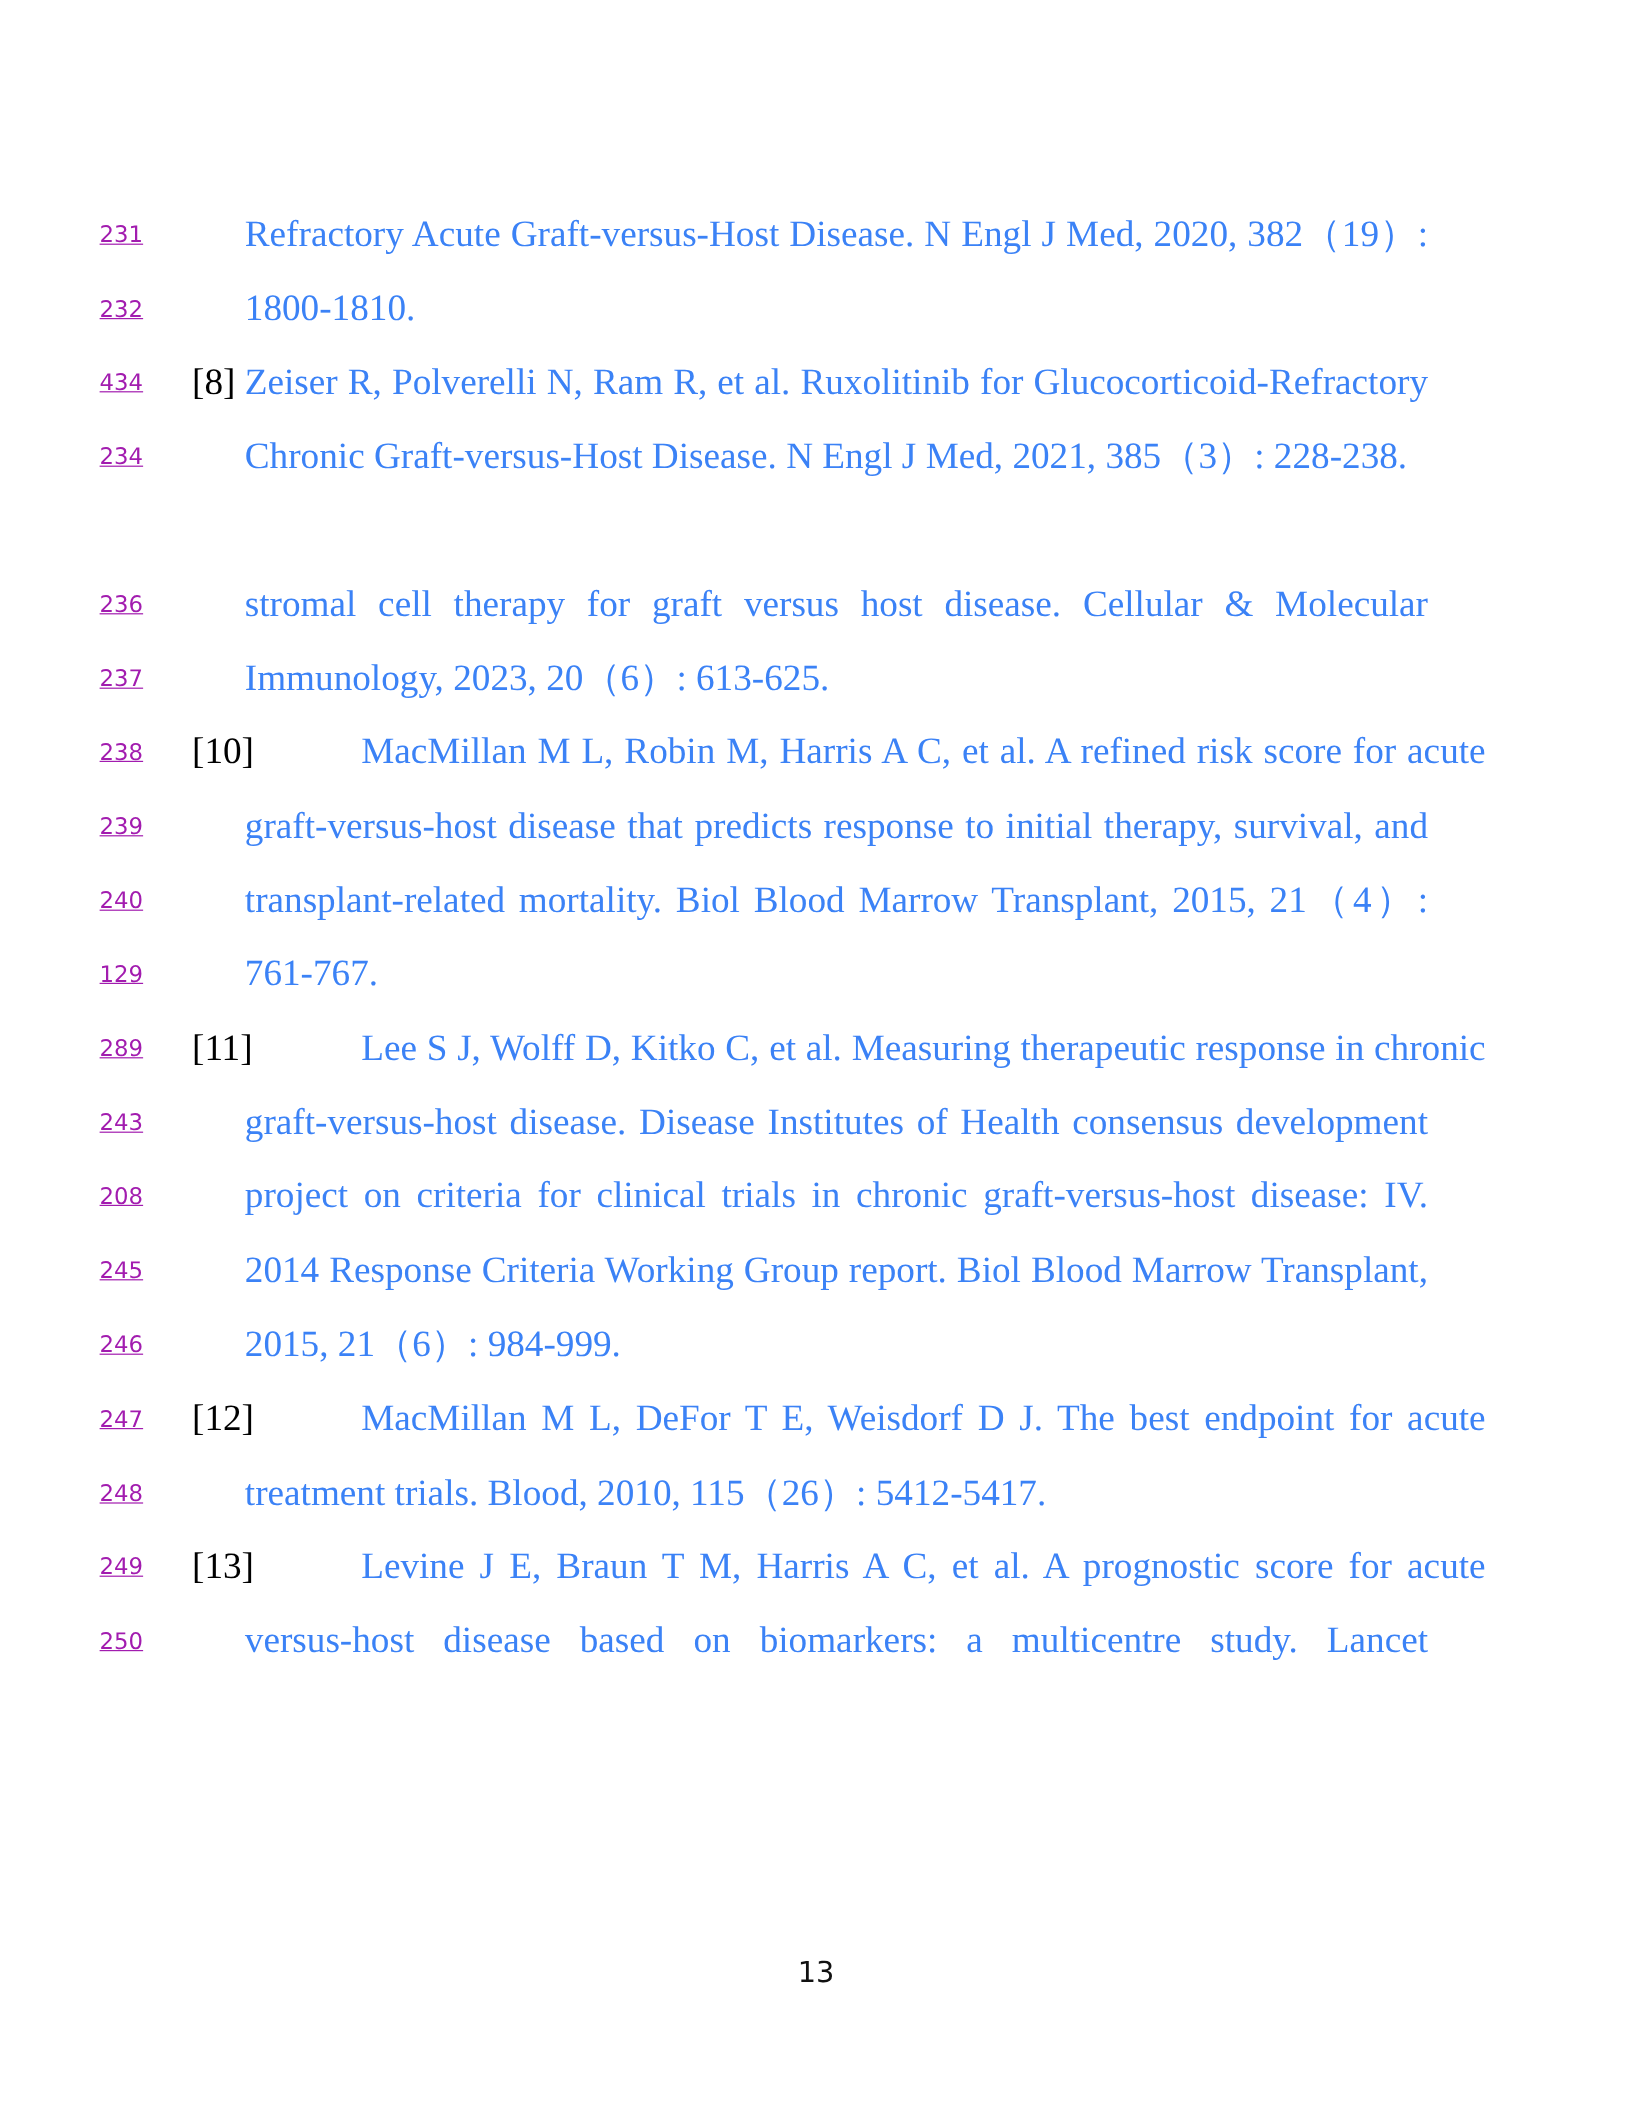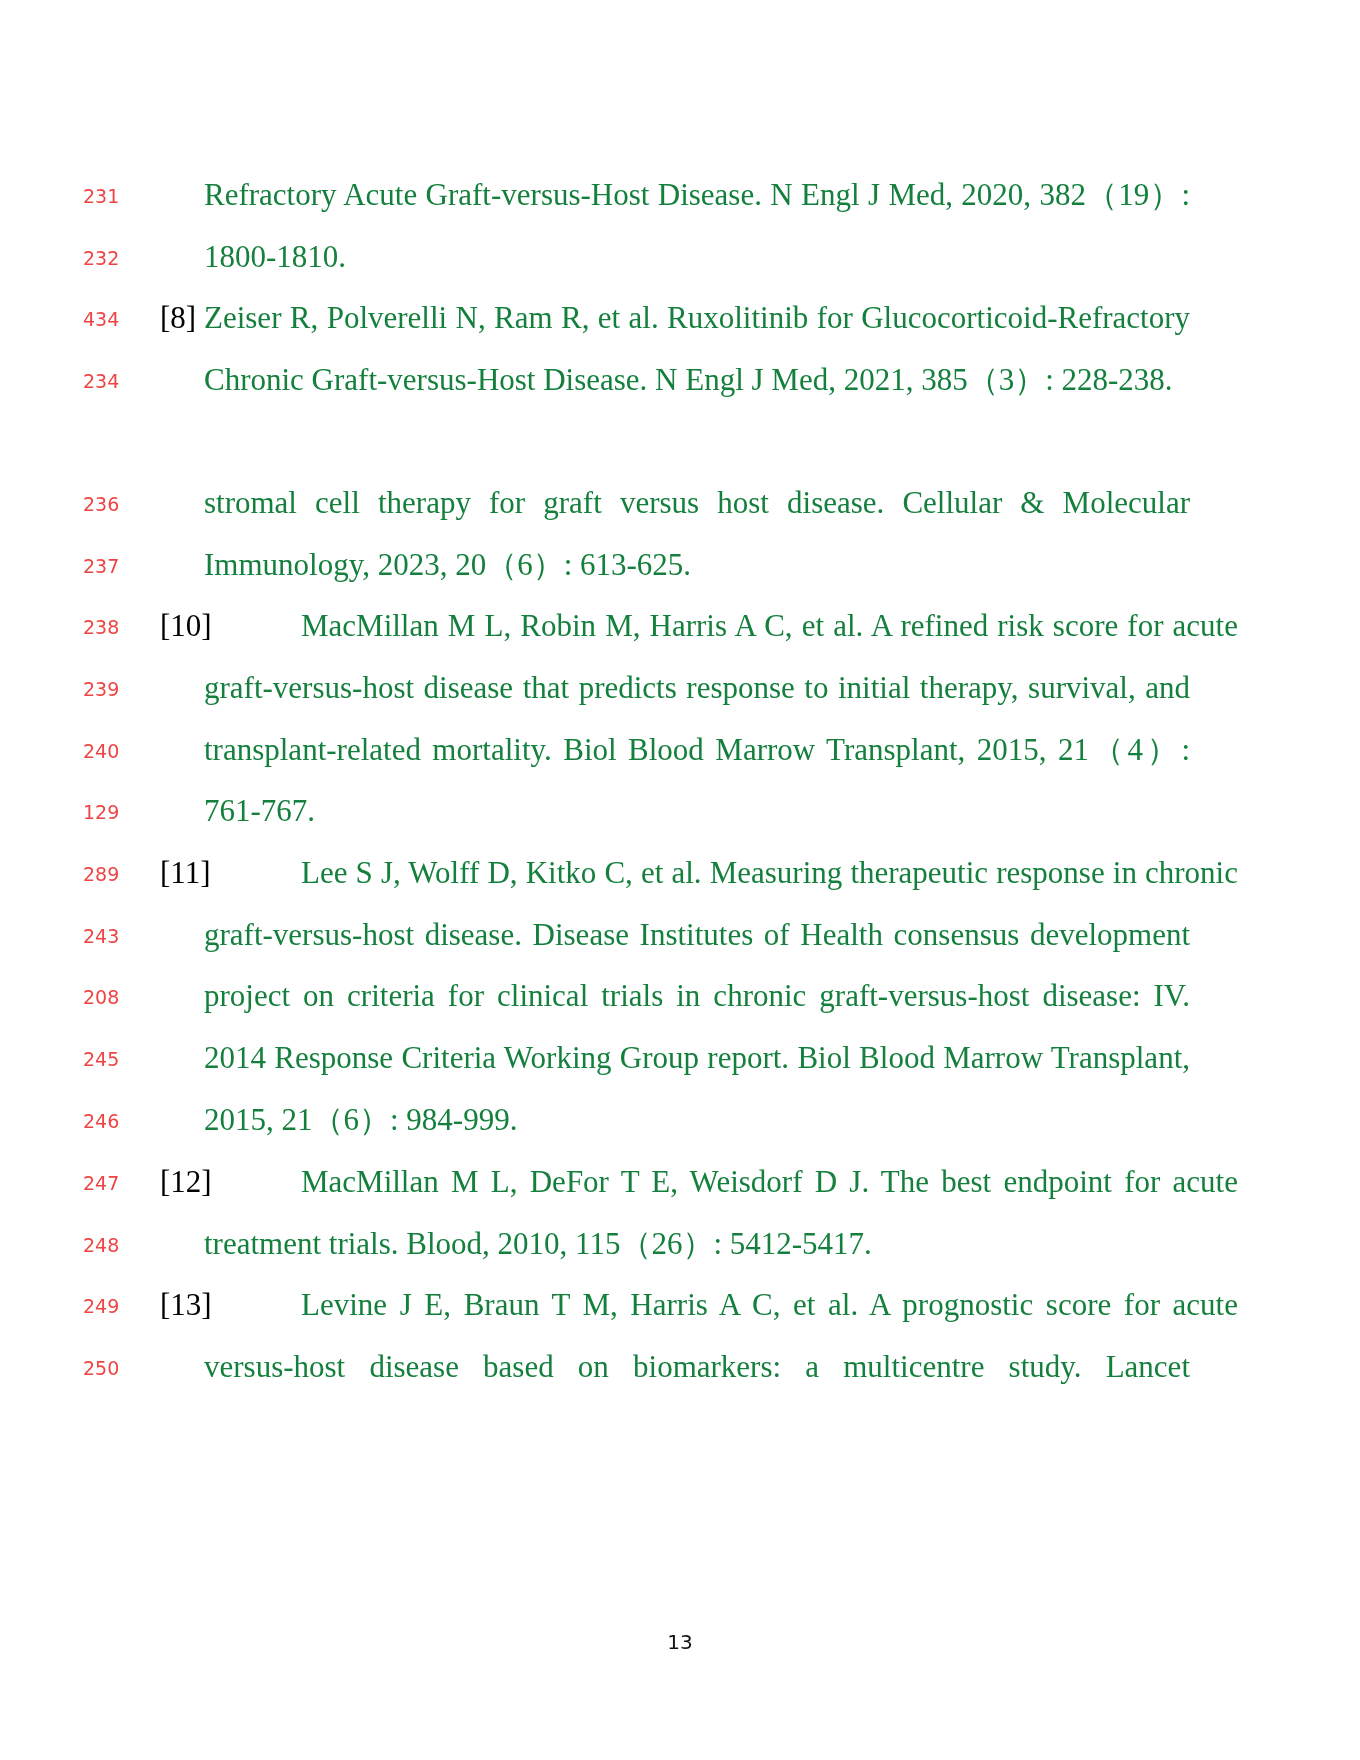--- a/index.html
+++ b/index.html
@@ -26,41 +26,42 @@
       left: 0;
       width: 1360px;
       height: 40px;
     }
     .lineno {
       position: absolute;
       left: 83px;
       top: 9px;
       font-family: "DejaVu Sans", sans-serif;
       font-size: 19px;
-      color: #ef4444;
+      color: #a21caf;
       line-height: 24px;
+      text-decoration: underline;
     }
     .refnum {
       position: absolute;
       left: 160px;
       top: 0;
       font-family: "Liberation Serif", serif;
       font-size: 31px;
       color: #000000;
       line-height: 40px;
       white-space: nowrap;
     }
     .text {
       position: absolute;
       left: 204px;
       top: 0;
       width: 986px;
       font-family: "Liberation Serif", serif;
       font-size: 31px;
-      color: #15803d;
+      color: #3b82f6;
       line-height: 40px;
       white-space: nowrap;
       overflow: hidden;
     }
     .text.justify {
       text-align: justify;
       text-align-last: justify;
       white-space: normal;
       height: 40px;
     }
@@ -69,21 +70,21 @@
       width: 937px;
       margin-left: 48px;
     }
     .pagenum {
       position: absolute;
       left: 0;
       width: 1360px;
       top: 1630px;
       text-align: center;
       font-family: "DejaVu Sans", sans-serif;
-      font-size: 20px;
+      font-size: 24px;
       color: #111111;
     }
   </style>
 </head>
 <body>
 
 <div class="page">
 
   <div class="line" style="top:175px">
     <span class="lineno">231</span>

